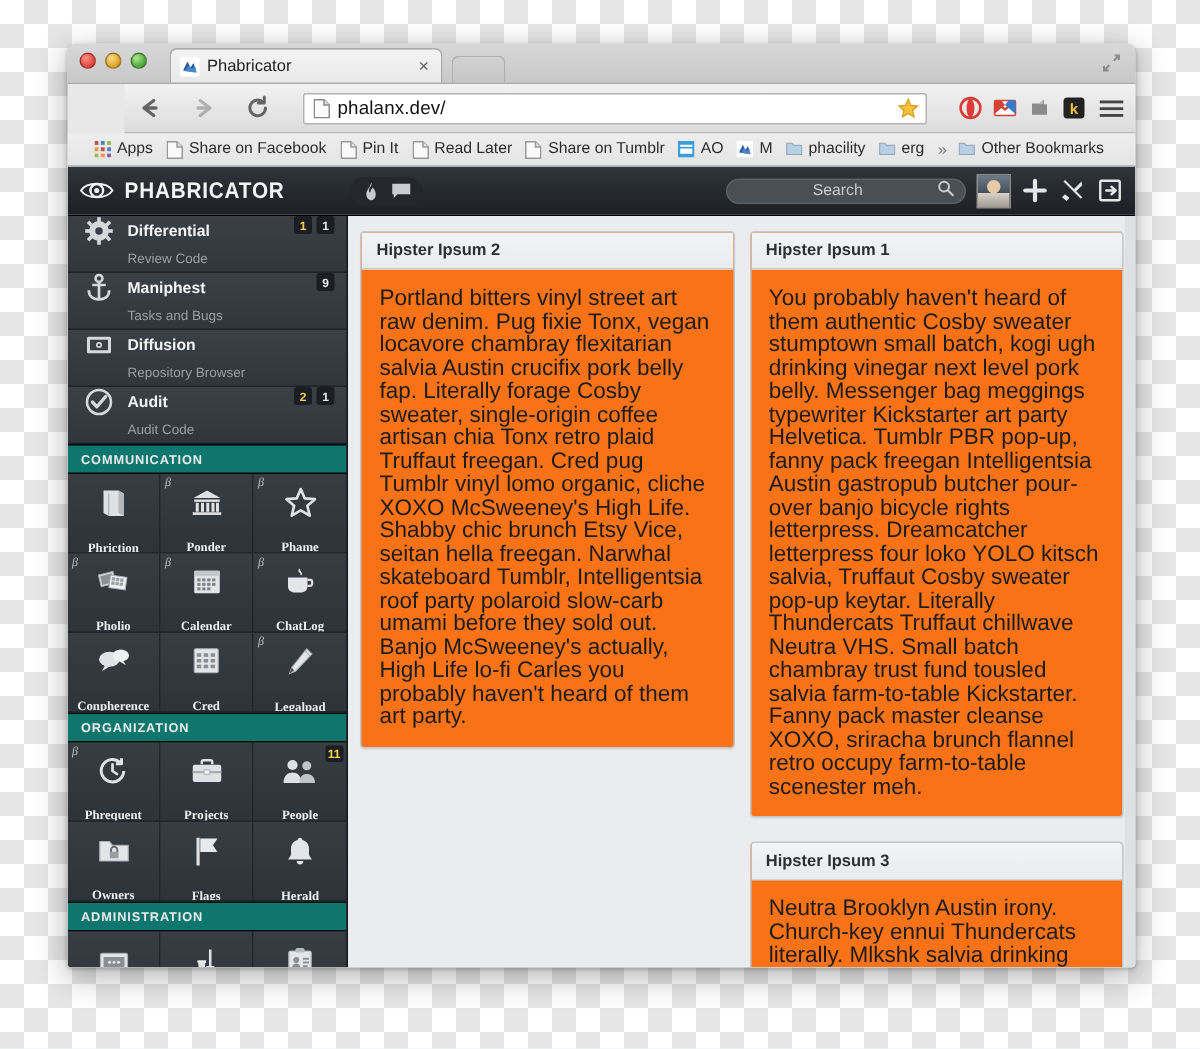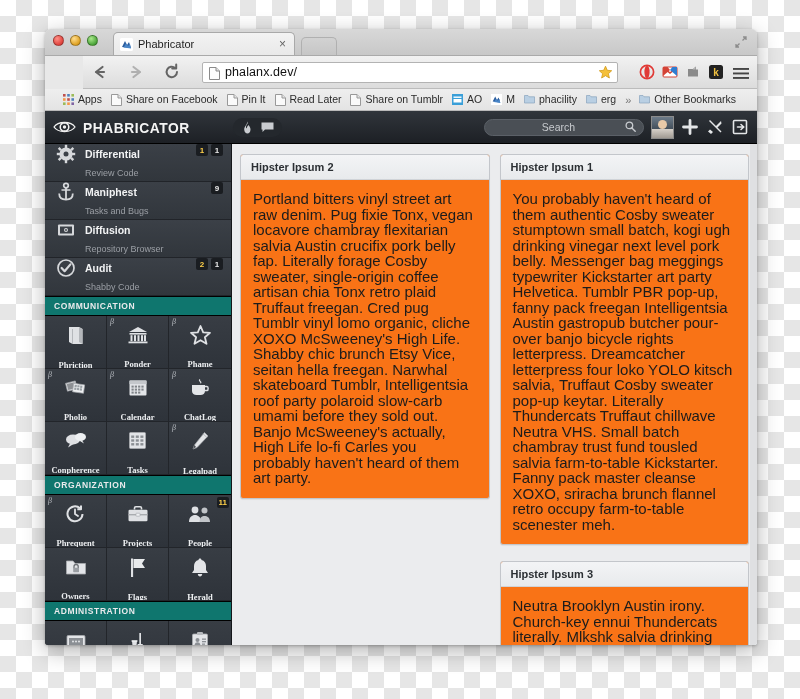--- a/index.html
+++ b/index.html
@@ -693,21 +693,21 @@
 
         <div class="side-row">
           <span class="sr-icon">
             <svg width="20" height="20" viewBox="0 0 20 20">
               <circle cx="10" cy="10" r="8" fill="none" stroke="#d6d8db" stroke-width="1.7"></circle>
               <path d="M5.6 10 L8.6 13.2 L14.4 6.4" stroke="#d6d8db" stroke-width="2.2" fill="none" stroke-linecap="round" stroke-linejoin="round"></path>
             </svg>
           </span>
           <span class="sr-text">
             <span class="sr-title">Audit</span><br>
-            <span class="sr-sub">Shabby Code</span>
+            <span class="sr-sub">Audit Code</span>
           </span>
           <span class="badges">
             <span class="badge warn">2</span>
             <span class="badge">1</span>
           </span>
         </div>
 
         <div class="side-section">COMMUNICATION</div>
         <div class="app-grid">
 
@@ -833,21 +833,21 @@
                     <rect x="12.4" y="4.5" width="3" height="2.4"></rect>
                   <rect x="3.2" y="8.3" width="3" height="2.4"></rect>
                     <rect x="7.8" y="8.3" width="3" height="2.4"></rect>
                     <rect x="12.4" y="8.3" width="3" height="2.4"></rect>
                   <rect x="3.2" y="12.1" width="3" height="2.4"></rect>
                     <rect x="7.8" y="12.1" width="3" height="2.4"></rect>
                     <rect x="12.4" y="12.1" width="3" height="2.4"></rect>
                 </g>
               </svg>
             </span>
-            <span class="app-label">Tasks</span>
+            <span class="app-label">Cred</span>
           </div>
 
           <div class="app-cell">
             <span class="beta">β</span>
             <span class="app-ico">
               <svg width="20" height="21" viewBox="0 0 20 21">
                 <path d="M14.5 1.5 L18 5 L7 16.5 L3 18 L4.5 14 Z" fill="#e3e5e8" stroke="#a9acb0" stroke-width="0.7"></path>
                 <path d="M13.2 2.8 L16.7 6.3" stroke="#a9acb0" stroke-width="0.8"></path>
                 <path d="M3 18 L4.5 14 L6 16 Z" fill="#4a4e53"></path>
               </svg>

